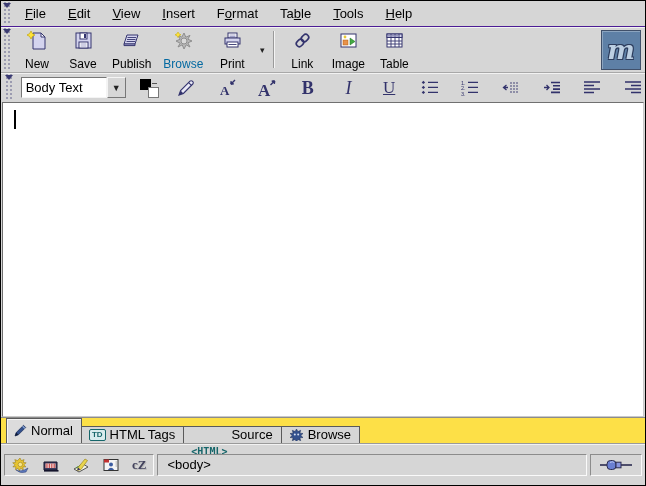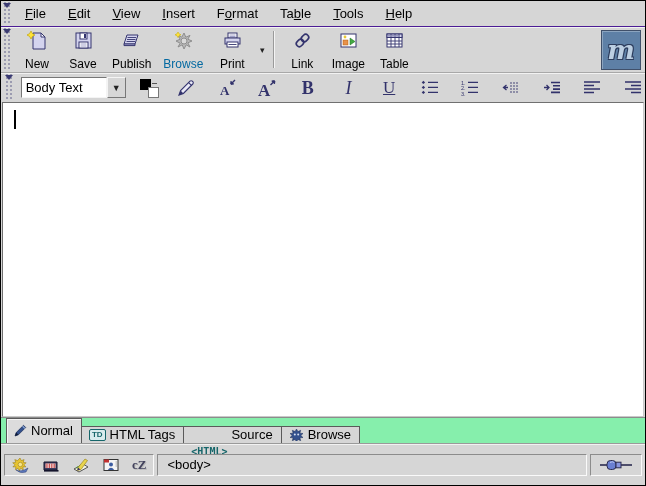--- a/index.html
+++ b/index.html
@@ -77,21 +77,21 @@
   .g-bold { font-weight:bold; font-size:18px; }
   .g-italic { font-style:italic; font-size:18px; }
   .g-under { font-size:17px; text-decoration:underline; }
   
   .content {
     flex:1 1 auto; background:#fff; position:relative; margin:0 1px;
     border:1px solid; border-color:#707070 #c9c9c9 #c9c9c9 #707070; cursor:text;
   }
   .caret { position:absolute; left:11px; top:7px; width:2px; height:19px; background:#000; }
   
-  .tabbar { height:26px; border-top:1px solid #8c8c8c; padding:1px 0 0 5px; align-items:flex-end; background:#86efac; }
+  .tabbar { height:26px; border-top:1px solid #8c8c8c; padding:1px 0 0 5px; align-items:flex-end; background:#fde047; }
   .tab {
     display:flex; align-items:center; gap:4px; font-size:13px;
     padding:3px 8px 4px 7px; height:17px; background:#d6d6d6;
     border:1px solid #5a5a5a; border-bottom:none; border-radius:0;
     margin-right:-1px; cursor:pointer;
   }
   .tab.active { height:25px; background:#dcdcdc; box-shadow:inset 1px 1px 0 #f4f4f4; }
   .badge-td {
     font-size:8px; font-weight:bold; color:#16666a; border:1px solid #16666a;
     background:#d8eced; padding:0 2px; border-radius:2px; line-height:10px;

